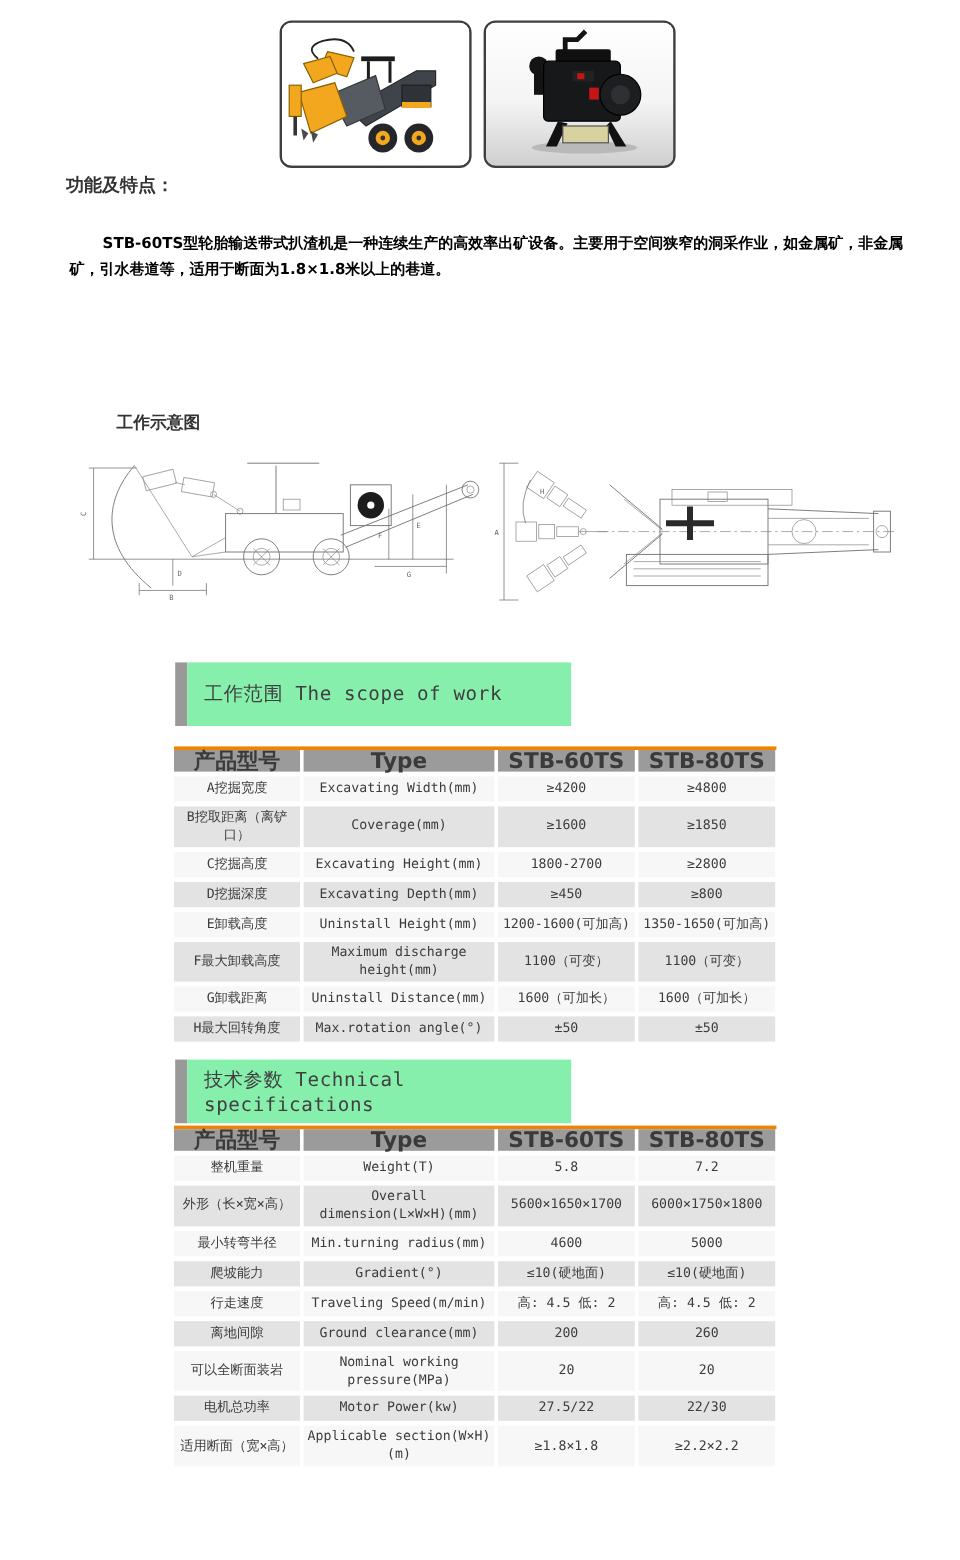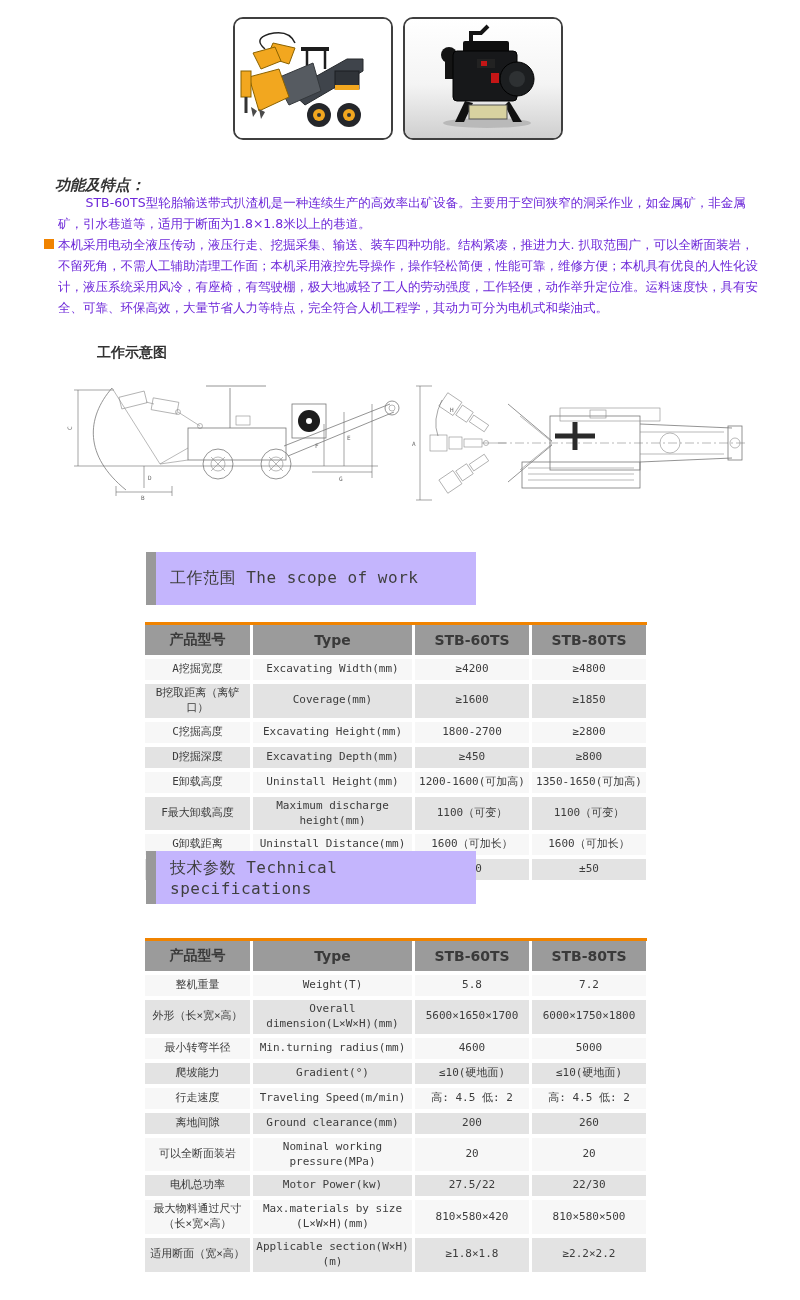--- a/index.html
+++ b/index.html
@@ -7,46 +7,46 @@
     width:800px;height:1300px;position:relative;background:#ffffff;
     font-family:"DejaVu Sans",sans-serif;color:#3a3a3a;overflow:hidden;
   }
   
   .photo-box{position:absolute;top:17px;width:156px;height:119px;background:#fff;
     border:2px solid #3f3f3f;border-radius:10px;overflow:hidden;}
   .photo-left{left:233px}
   .photo-right{left:403px}
 
   
-  .features-title{position:absolute;left:55px;top:176px;margin:0;font-size:15px;font-weight:bold;color:#333;font-style:italic;}
-  .features-body{position:absolute;left:58px;top:192px;width:700px;font-size:12.5px;line-height:21px;color:#6d28d9;}
+  .features-title{position:absolute;left:55px;top:145px;margin:0;font-size:15px;font-weight:bold;color:#333;}
+  .features-body{position:absolute;left:58px;top:192px;width:700px;font-size:12.5px;line-height:21px;color:#000000;font-weight:bold;}
   .para{margin:0;}
   .para.indent{text-indent:2.2em;}
   .para.bulleted{position:relative;margin-left:-14px;padding-left:14px;}
   .bullet{position:absolute;left:0;top:5px;width:10px;height:10px;background:#F08300;display:inline-block;}
 
   
   .diagram-title{position:absolute;left:97px;top:344px;margin:0;font-size:14px;font-weight:bold;color:#333;}
   .schematic{position:absolute;left:60px;top:368px;width:690px;height:150px;}
   .schematic svg{display:block}
 
   
   .section-header{position:absolute;left:146px;width:330px;height:53px;display:flex;}
   .section-bar{width:10px;background:#999999;}
-  .section-title{flex:1;background:#c4b5fd;display:flex;align-items:center;padding-left:14px;
+  .section-title{flex:1;background:#86efac;display:flex;align-items:center;padding-left:14px;
     font-family:"DejaVu Sans Mono",monospace;font-size:16px;color:#3f3f3f;letter-spacing:.5px;}
   #scope-header{top:552px}
-  #specs-header{top:851px}
+  #specs-header{top:883px}
 
   
   .data-table{position:absolute;left:145px;width:502px;border-top:3px solid #F08300;}
   #scope-table{top:622px}
   #specs-table{top:938px}
   .thead,.trow{display:grid;grid-template-columns:105px 159px 114px 114px;column-gap:3px;}
-  .th{background:#9B9B9B;color:#3A3A3A;font-weight:bold;font-size:14px;height:30px;
+  .th{background:#9B9B9B;color:#3A3A3A;font-weight:bold;font-size:18px;height:18px;
     display:flex;align-items:center;justify-content:center;}
   .trow{margin-top:4px;}
   .td{background:#F7F7F7;color:#3c3c3c;font-size:11px;min-height:21px;padding:2px 3px;box-sizing:border-box;
     display:flex;align-items:center;justify-content:center;text-align:center;
     font-family:"DejaVu Sans Mono",monospace;line-height:1.35;}
   .tbody > div:nth-of-type(even) .td{background:#E3E3E3;}
 
   
   .ln{stroke:#787878;stroke-width:.8;fill:none;}
   .ln2{stroke:#8a8a8a;stroke-width:.6;fill:none;}
@@ -104,23 +104,20 @@
     <rect x="86" y="54" width="8" height="10" fill="#c41616"></rect>
     <path d="M60,82 L50,103 H59 L68,84 Z" fill="#111"></path>
     <path d="M104,82 L117,103 H108 L100,86 Z" fill="#111"></path>
     <rect x="64" y="86" width="38" height="14" fill="#d8d2a0" stroke="#555"></rect>
   </svg>
 </div>
 
 <h2 class="features-title">功能及特点：</h2>
 <div class="features-body">
   <p class="para indent">STB-60TS型轮胎输送带式扒渣机是一种连续生产的高效率出矿设备。主要用于空间狭窄的洞采作业，如金属矿，非金属矿，引水巷道等，适用于断面为1.8×1.8米以上的巷道。</p>
-  <p class="para bulleted">
-    <span class="bullet"></span><span>本机采用电动全液压传动，液压行走、挖掘采集、输送、装车四种功能。结构紧凑，推进力大. 扒取范围广，可以全断面装岩，不留死角，不需人工辅助清理工作面；本机采用液控先导操作，操作轻松简便，性能可靠，维修方便；本机具有优良的人性化设计，液压系统采用风冷，有座椅，有驾驶棚，极大地减轻了工人的劳动强度，工作轻便，动作举升定位准。运料速度快，具有安全、可靠、环保高效，大量节省人力等特点，完全符合人机工程学，其动力可分为电机式和柴油式。</span>
-  </p>
 </div>
 
 <h3 class="diagram-title">工作示意图</h3>
 <div class="schematic">
   <svg width="690" height="150" viewBox="0 0 690 150">
 
     <g>
       <line class="dim" x1="14" y1="98" x2="318" y2="98"></line>
       <line class="dim" x1="18" y1="22" x2="18" y2="98"></line>
       <line class="dim" x1="14" y1="22" x2="54" y2="22"></line>
@@ -327,25 +324,19 @@
         <div class="td">20</div>
         <div class="td">20</div>
       </div>
       <div class="trow">
         <div class="td">电机总功率</div>
         <div class="td">Motor Power(kw)</div>
         <div class="td">27.5/22</div>
         <div class="td">22/30</div>
       </div>
       <div class="trow">
-        <div class="td">最大物料通过尺寸（长×宽×高）</div>
-        <div class="td">Max.materials by size (L×W×H)(mm)</div>
-        <div class="td">810×580×420</div>
-        <div class="td">810×580×500</div>
-      </div>
-      <div class="trow">
         <div class="td">适用断面（宽×高）</div>
         <div class="td">Applicable section(W×H)(m)</div>
         <div class="td">≥1.8×1.8</div>
         <div class="td">≥2.2×2.2</div>
       </div>
     </div>
 </div>
 
 </body></html>

